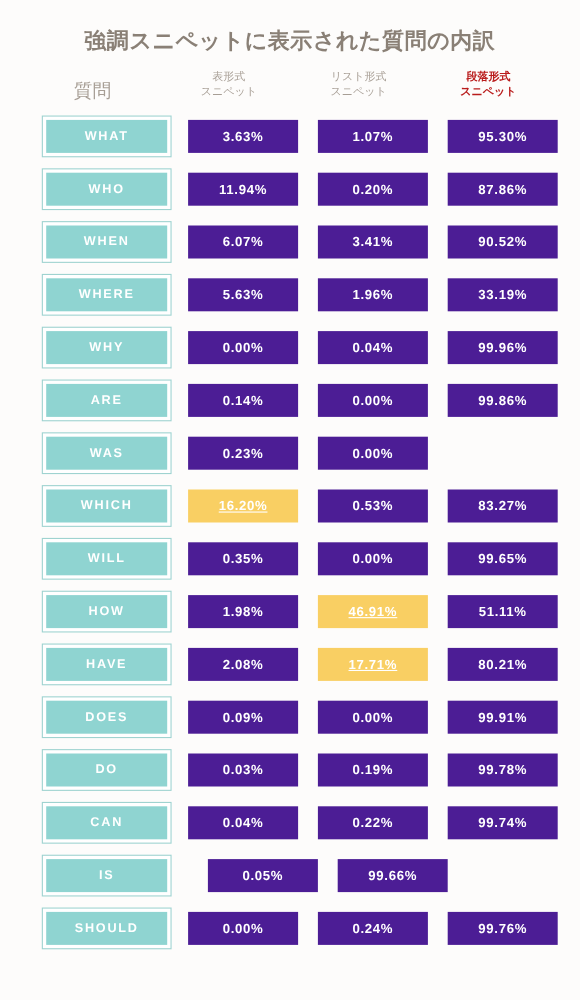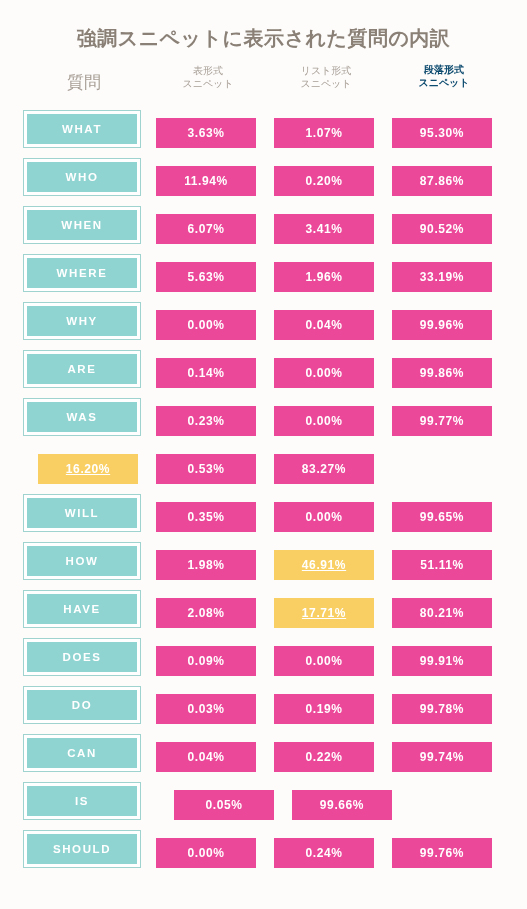--- a/index.html
+++ b/index.html
@@ -56,34 +56,33 @@
   .hdr-spacer {
     flex: 0 0 15px;
   }
   .hdr-col {
     flex: 0 0 100px;
   }
   .hdr-gap {
     flex: 0 0 18px;
   }
   .hdr-accent {
-    color: #0c4a6e;
+    color: #b91c1c;
     font-weight: bold;
-    font-family: Liberation Mono, monospace;
   }
 
   
   .rows {
     margin-top: 6px;
   }
   .row {
     display: flex;
-    align-items: flex-end;
+    align-items: center;
     height: 48px;
-    margin-left: 23px;
+    margin-left: 38px;
     margin-right: 22px;
   }
   .q-cell {
     flex: 0 0 118px;
     height: 38px;
     box-sizing: border-box;
     border: 1px solid #9fd3d0;
     background: #ffffff;
     padding: 3px;
     display: flex;
@@ -98,21 +97,21 @@
     display: flex;
     align-items: center;
     justify-content: center;
   }
   .cell-spacer {
     flex: 0 0 15px;
   }
   .bar {
     flex: 0 0 100px;
     height: 30px;
-    background: #ec4899;
+    background: #4c1d95;
     color: #ffffff;
     font-size: 12px;
     font-weight: bold;
     letter-spacing: 0.6px;
     display: flex;
     align-items: center;
     justify-content: center;
   }
   .bar.highlight {
     background: #f9cf63;
@@ -211,23 +210,25 @@
       </div>
       <div class="row">
         <div class="q-cell">
           <div class="q-inner">WAS</div>
         </div>
         <div class="cell-spacer"></div>
         <div class="bar">0.23%</div>
         <div class="bar-gap"></div>
         <div class="bar">0.00%</div>
         <div class="bar-gap"></div>
-        <div class="bar">99.77%</div>
-      </div>
-      <div class="row">
+      </div>
+      <div class="row">
+        <div class="q-cell">
+          <div class="q-inner">WHICH</div>
+        </div>
         <div class="cell-spacer"></div>
         <div class="bar highlight">16.20%</div>
         <div class="bar-gap"></div>
         <div class="bar">0.53%</div>
         <div class="bar-gap"></div>
         <div class="bar">83.27%</div>
       </div>
       <div class="row">
         <div class="q-cell">
           <div class="q-inner">WILL</div>

